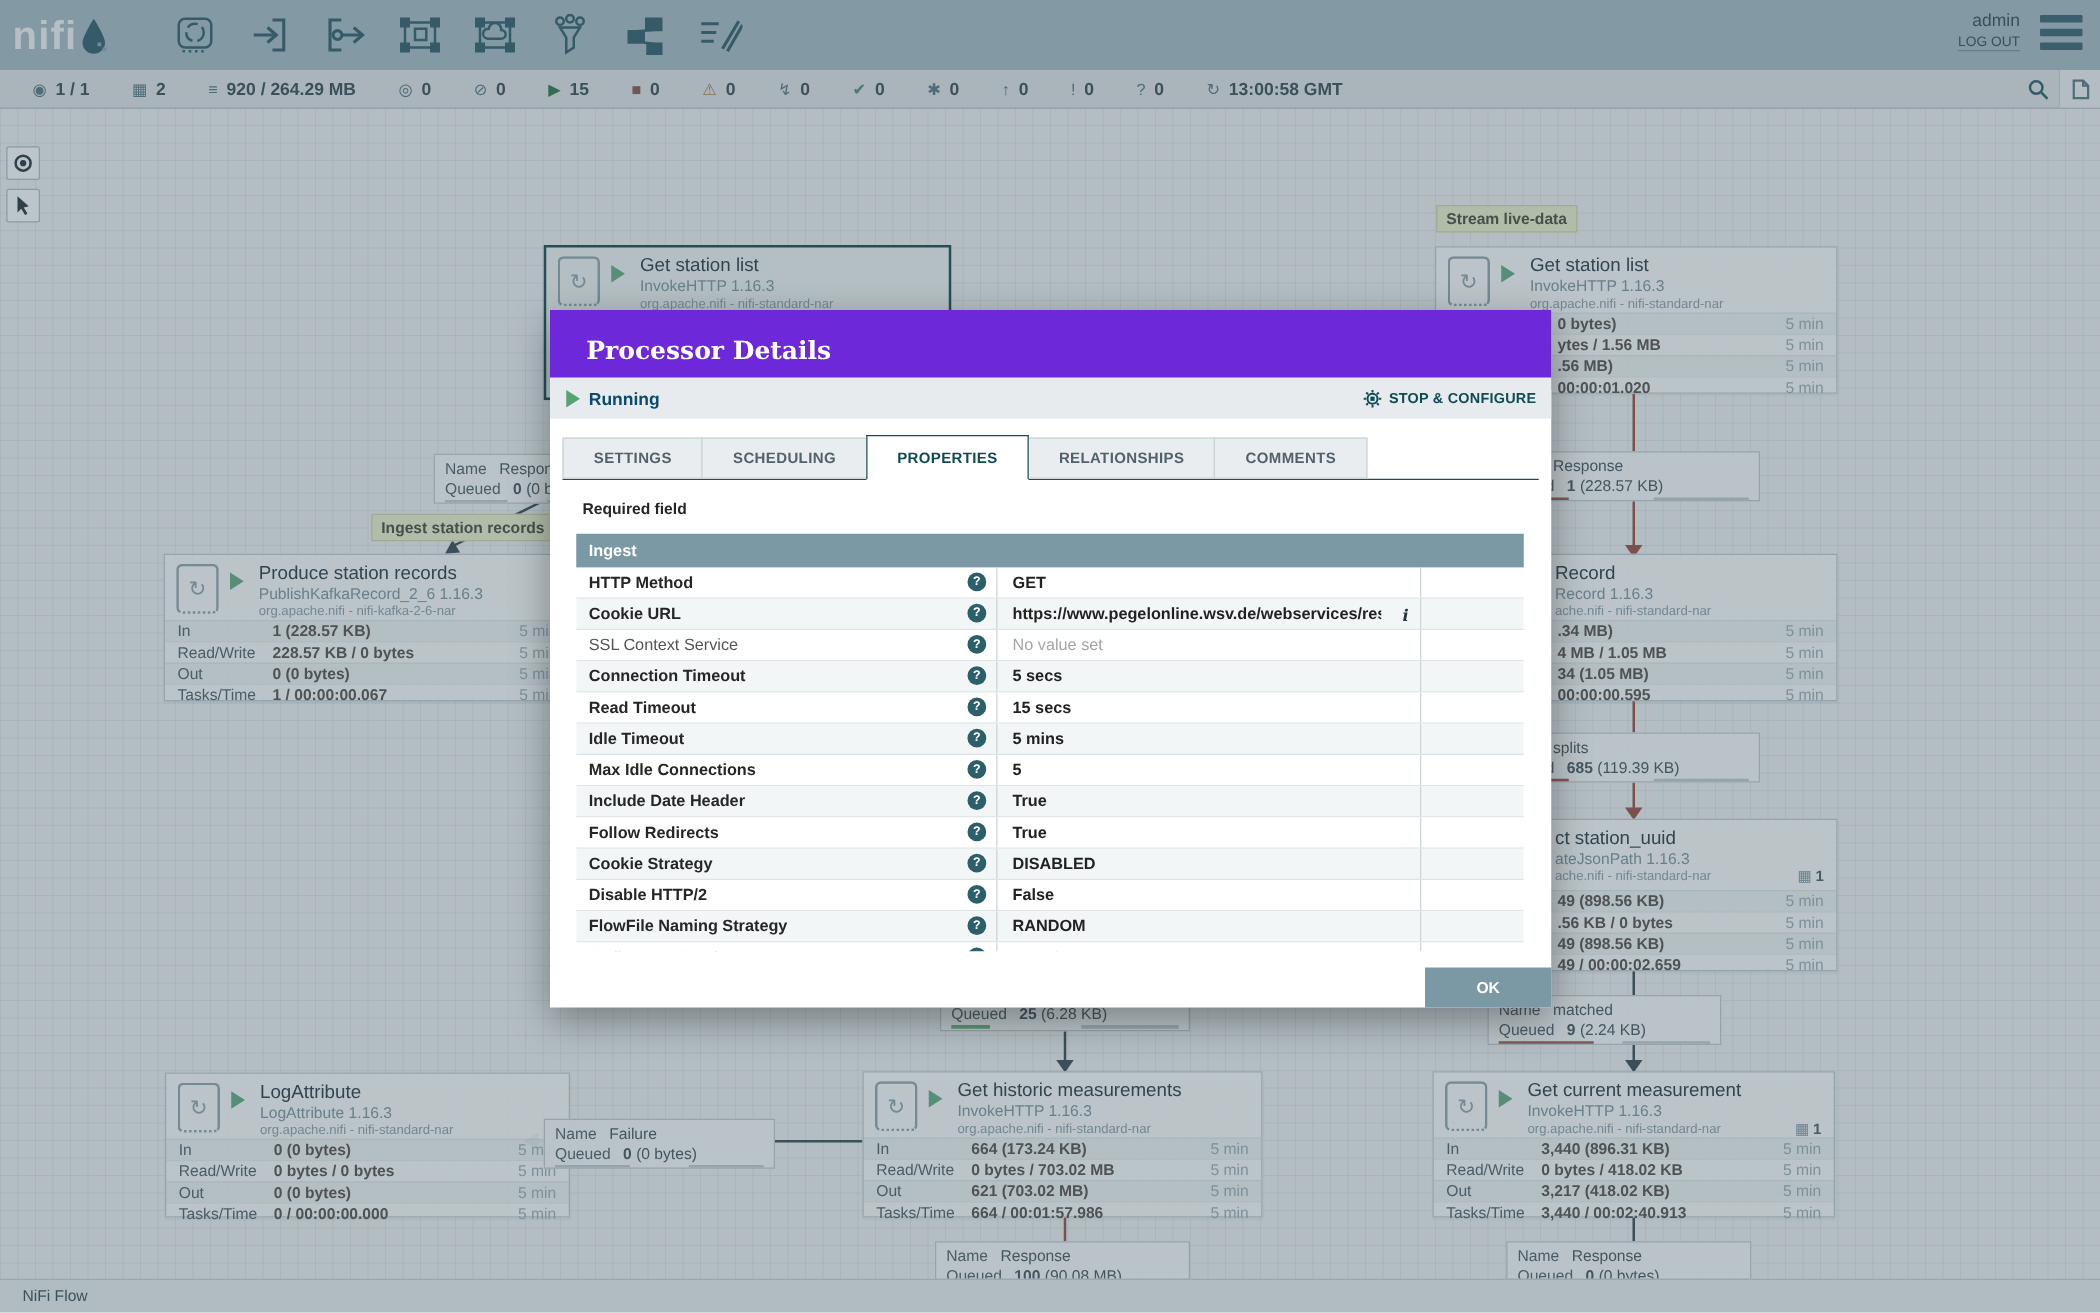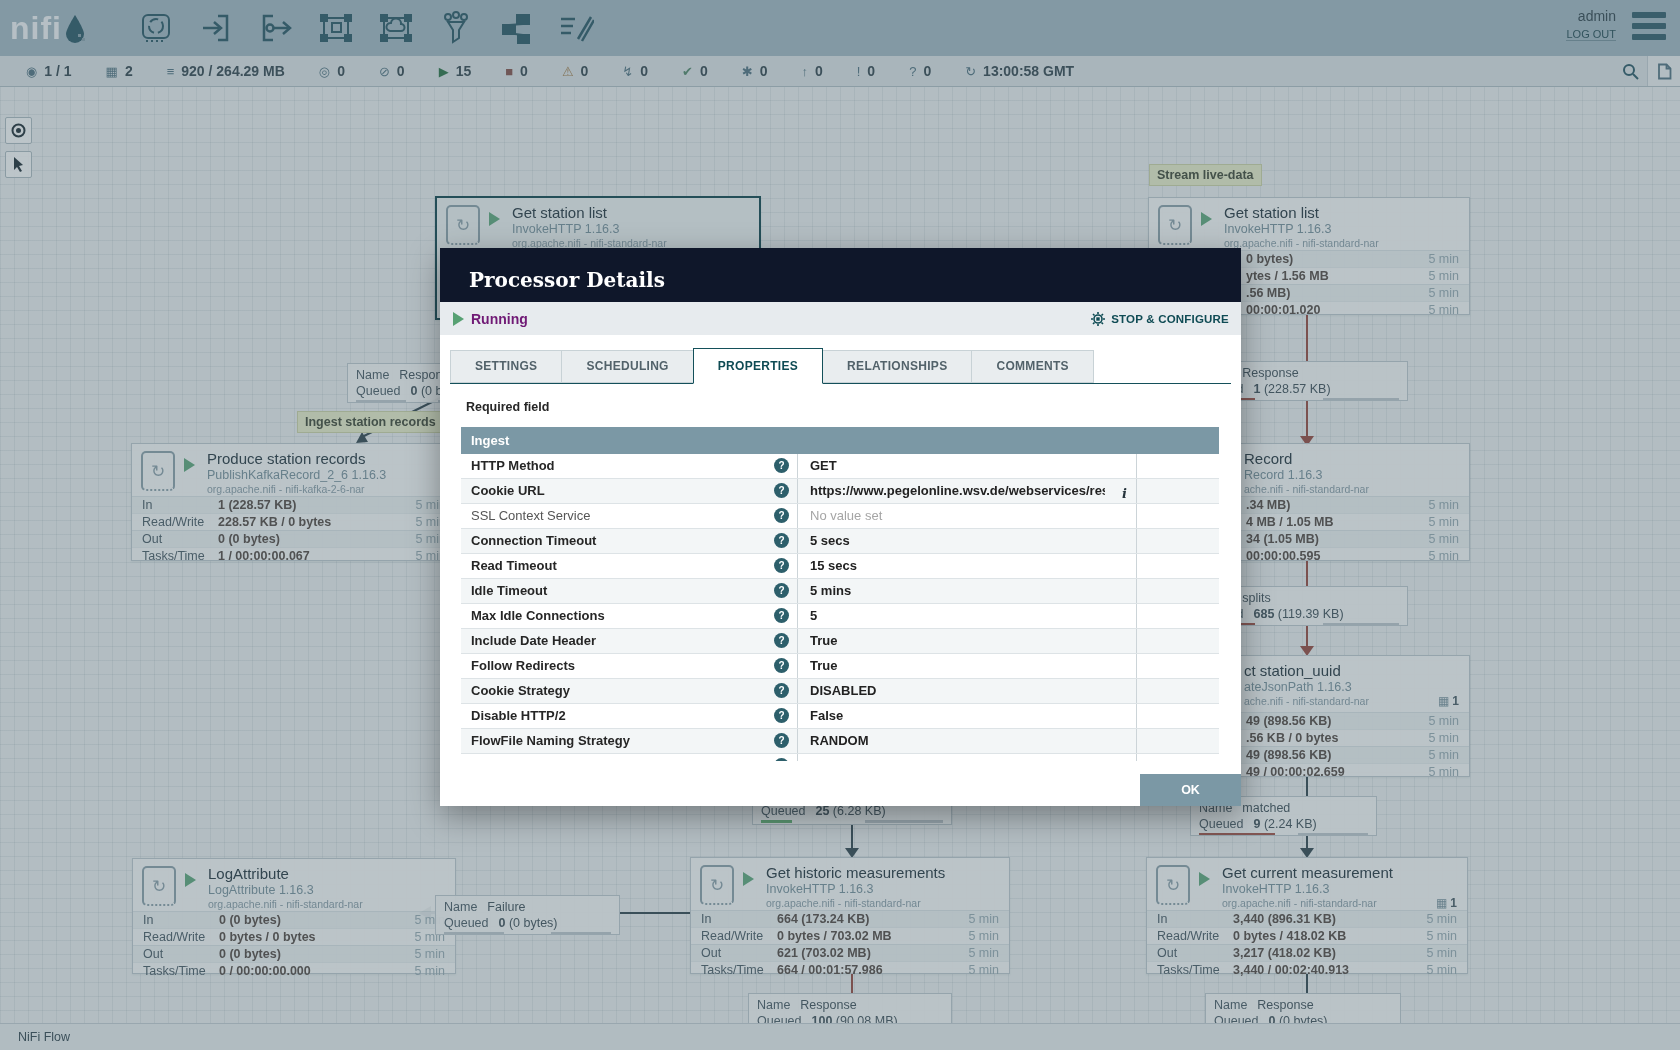--- a/index.html
+++ b/index.html
@@ -71,26 +71,26 @@
     color:#4a5242;padding:3px 7px;white-space:nowrap;cursor:pointer}
   
   .ftr{position:absolute;left:0;bottom:0;width:1680px;height:26px;background:#edf2f4;border-top:1px solid #c9d3d8;
     z-index:10;display:flex;align-items:center}
   .crumb{margin-left:18px;font-size:12.5px;color:#3f515a;cursor:pointer}
   
   .dim{position:absolute;inset:0;background:rgba(56,80,92,.33);z-index:50}
   
   .dlg{position:absolute;left:440px;top:248px;width:801px;height:558px;z-index:100;background:#fff;
     box-shadow:0 10px 30px rgba(0,0,0,.35)}
-  .dlg-hd{position:absolute;left:0;top:0;right:0;height:64px;background:#0f172a;display:flex;align-items:center}
+  .dlg-hd{position:absolute;left:0;top:0;right:0;height:64px;background:#6d28d9;display:flex;align-items:center}
   .dlg-title{margin-left:29px;font-family:"DejaVu Serif",serif;font-weight:bold;font-size:20px;color:#fff}
   .dlg-status{position:absolute;left:0;top:54px;right:0;height:33px;background:#e7ebee;display:flex;align-items:center}
   .dlg-run-tri{width:0;height:0;border-top:7px solid transparent;border-bottom:7px solid transparent;
     border-left:11px solid #57a173;margin-left:13px}
-  .dlg-run-txt{margin-left:7px;font-size:14px;font-weight:bold;color:#701a75}
+  .dlg-run-txt{margin-left:7px;font-size:14px;font-weight:bold;color:#0c4a6e}
   .dlg-stopcfg{position:absolute;right:12px;display:flex;align-items:center;gap:5px;cursor:pointer}
   .dlg-stopcfg span{font-size:11.5px;font-weight:bold;color:#0f4b54;letter-spacing:.2px}
   .tabs{position:absolute;left:10px;top:102px;width:781px;height:33px;border-bottom:1px solid #14505a;display:flex;align-items:flex-end}
   .tab{height:31px;line-height:31px;padding:0 24px;font-size:12px;font-weight:bold;color:#52626a;background:#e9edef;
     border:1px solid #c8d2d6;margin-right:-1px;cursor:pointer;letter-spacing:.3px}
   .tab.sel{background:#fff;color:#0f4b54;border:1px solid #14505a;border-bottom:1px solid #fff;height:34px;line-height:34px;margin-bottom:-1px;z-index:2;position:relative}
   .reqf{position:absolute;left:26px;top:152px;font-size:12.5px;font-weight:bold;color:#262626}
   .dlg-table{position:absolute;left:21px;top:179px;width:758px}
   .thead{display:flex;background:#7b98a5;height:27px;line-height:27px;color:#fff;font-size:13px;font-weight:bold}
   .thead .c1{width:337px;padding-left:10px;box-sizing:border-box}

